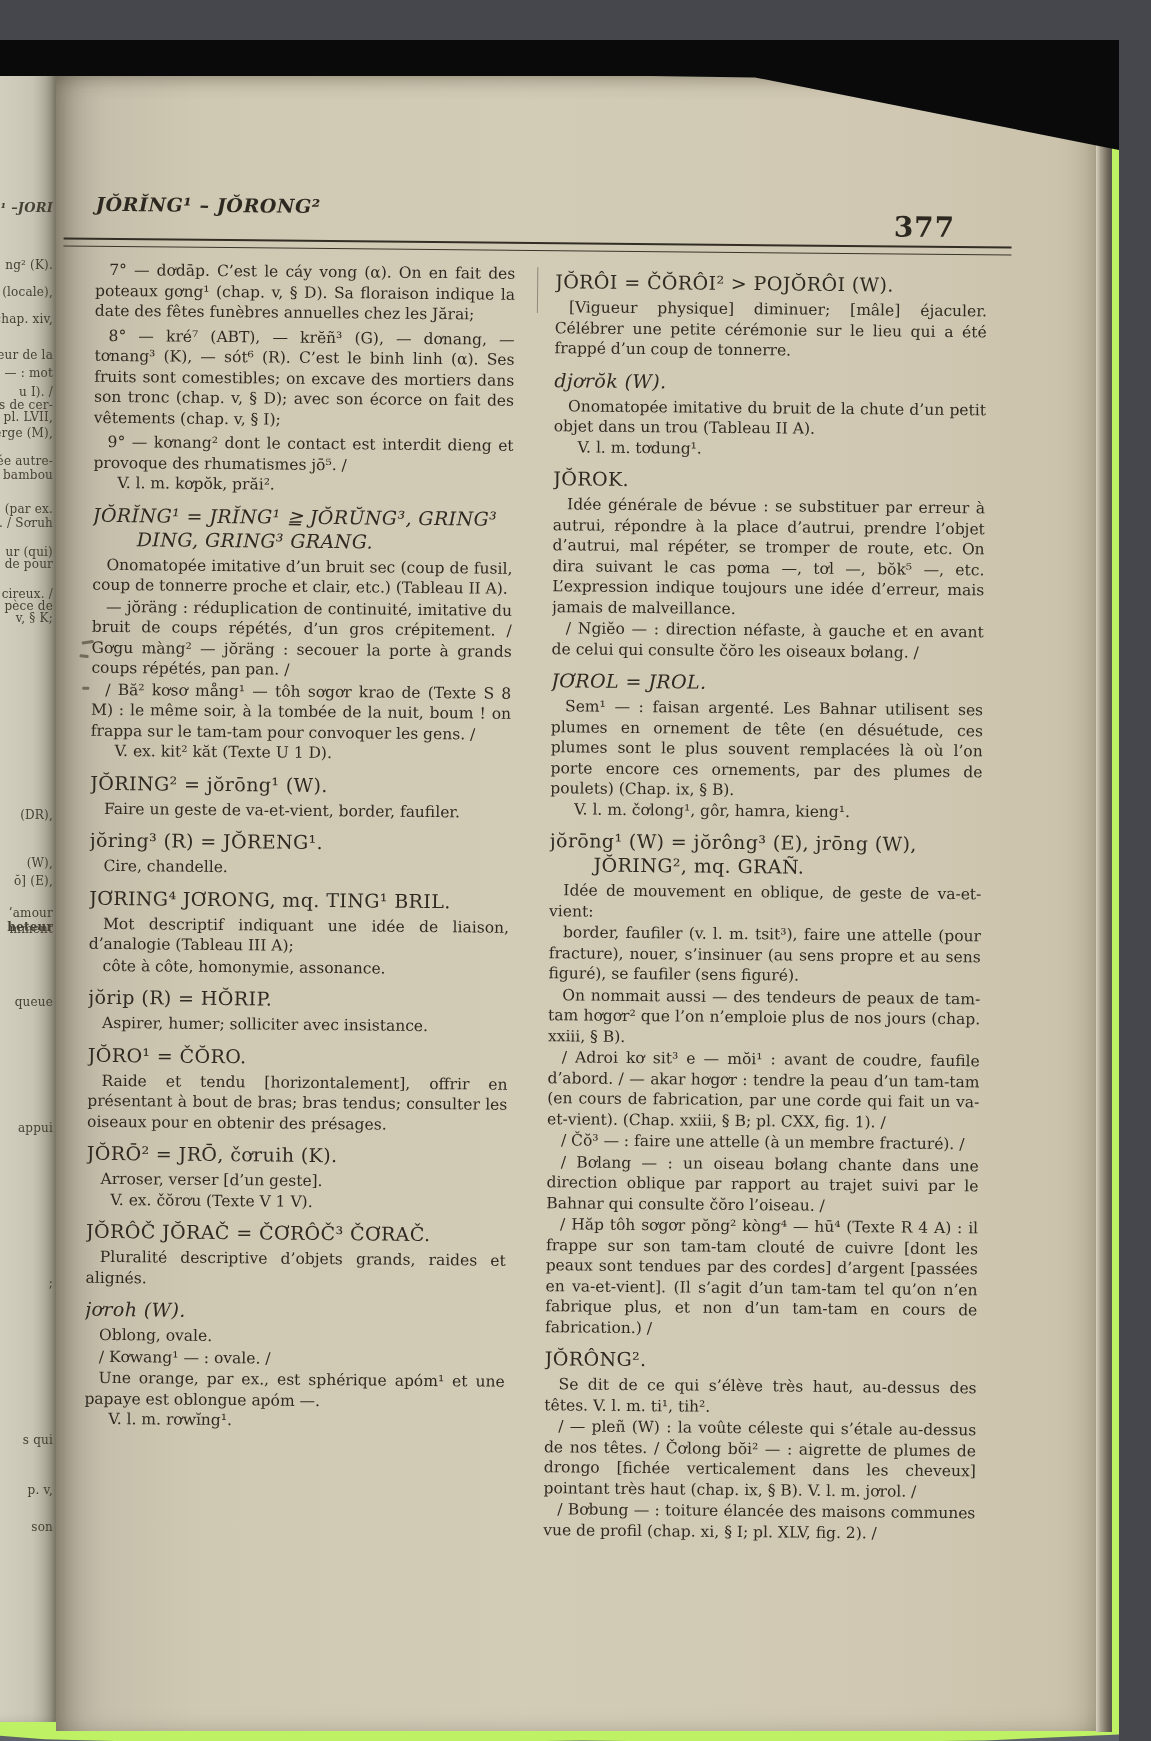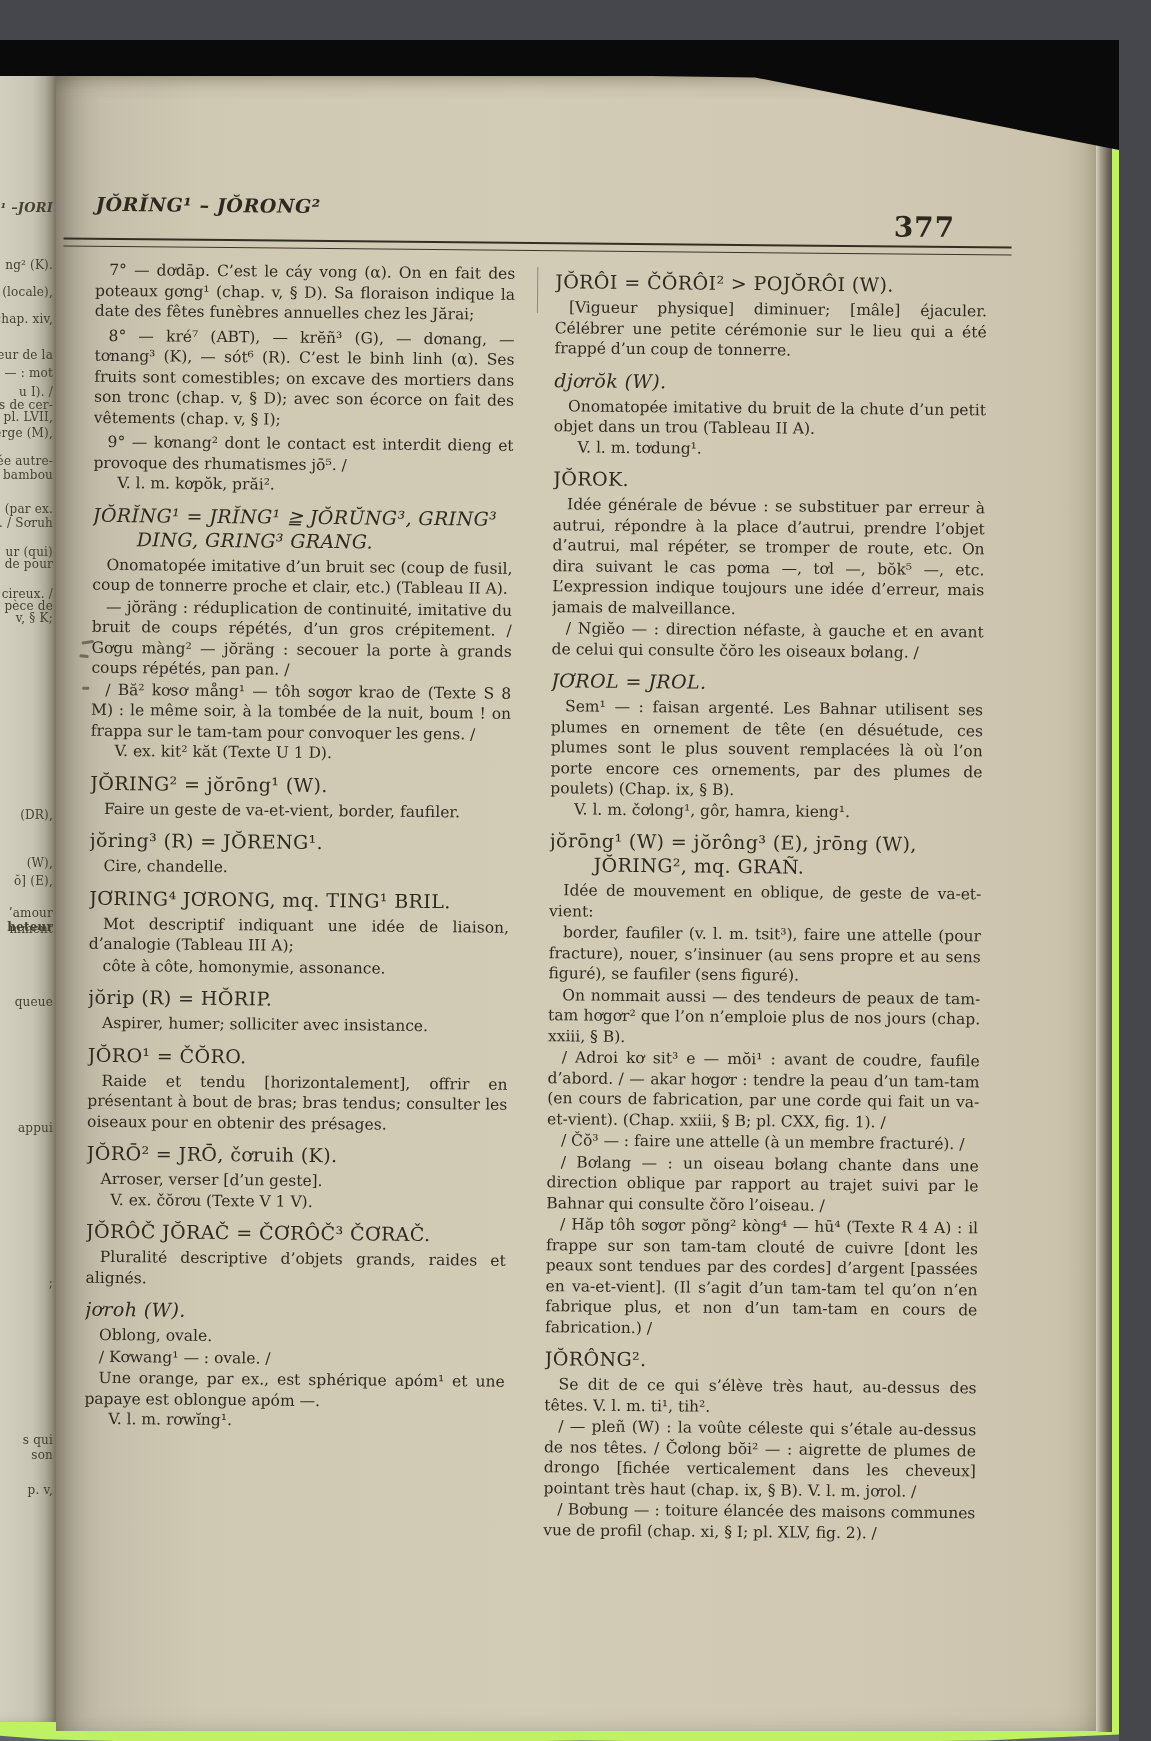--- a/index.html
+++ b/index.html
@@ -78,21 +78,21 @@
       <span class="frag" style="top: 750px;">(DR),</span>
       <span class="frag" style="top: 798px;">(W),</span>
       <span class="frag" style="top: 816px;">ŏ] (E),</span>
       <span class="frag" style="top: 864px;">mment</span>
       <span class="frag" style="top: 848px;">’amour</span>
       <span class="frag" style="top: 862px; font-weight: bold;">heteur</span>
       <span class="frag" style="top: 937px;">queue</span>
       <span class="frag" style="top: 1063px;">appui</span>
       <span class="frag" style="top: 1218px;">;</span>
       <span class="frag" style="top: 1375px; text-align: center;">s qui</span>
-      <span class="frag" style="top: 1390px;">son</span>
+      <span class="frag" style="top: 1462px;">son</span>
       <span class="frag" style="top: 1425px;">p. v,</span>
     </div>
 
   <div class="page">
     <div class="page-inner">
       <div class="running-title">JŎRĬNG¹ – JŎRONG²</div>
       <div class="page-number">377</div>
       <div class="head-rule"></div>
       <div class="col-divider"></div>
 

